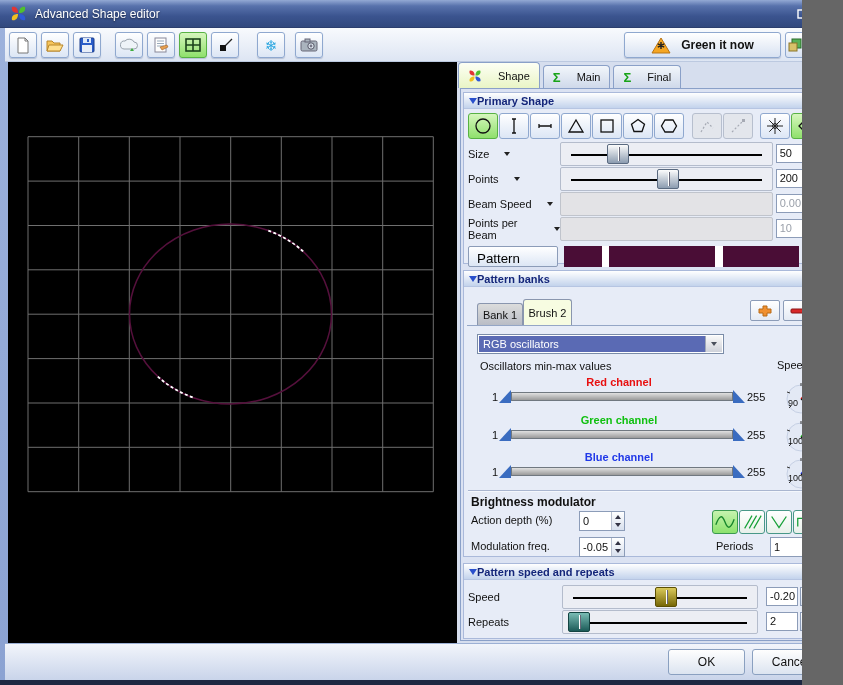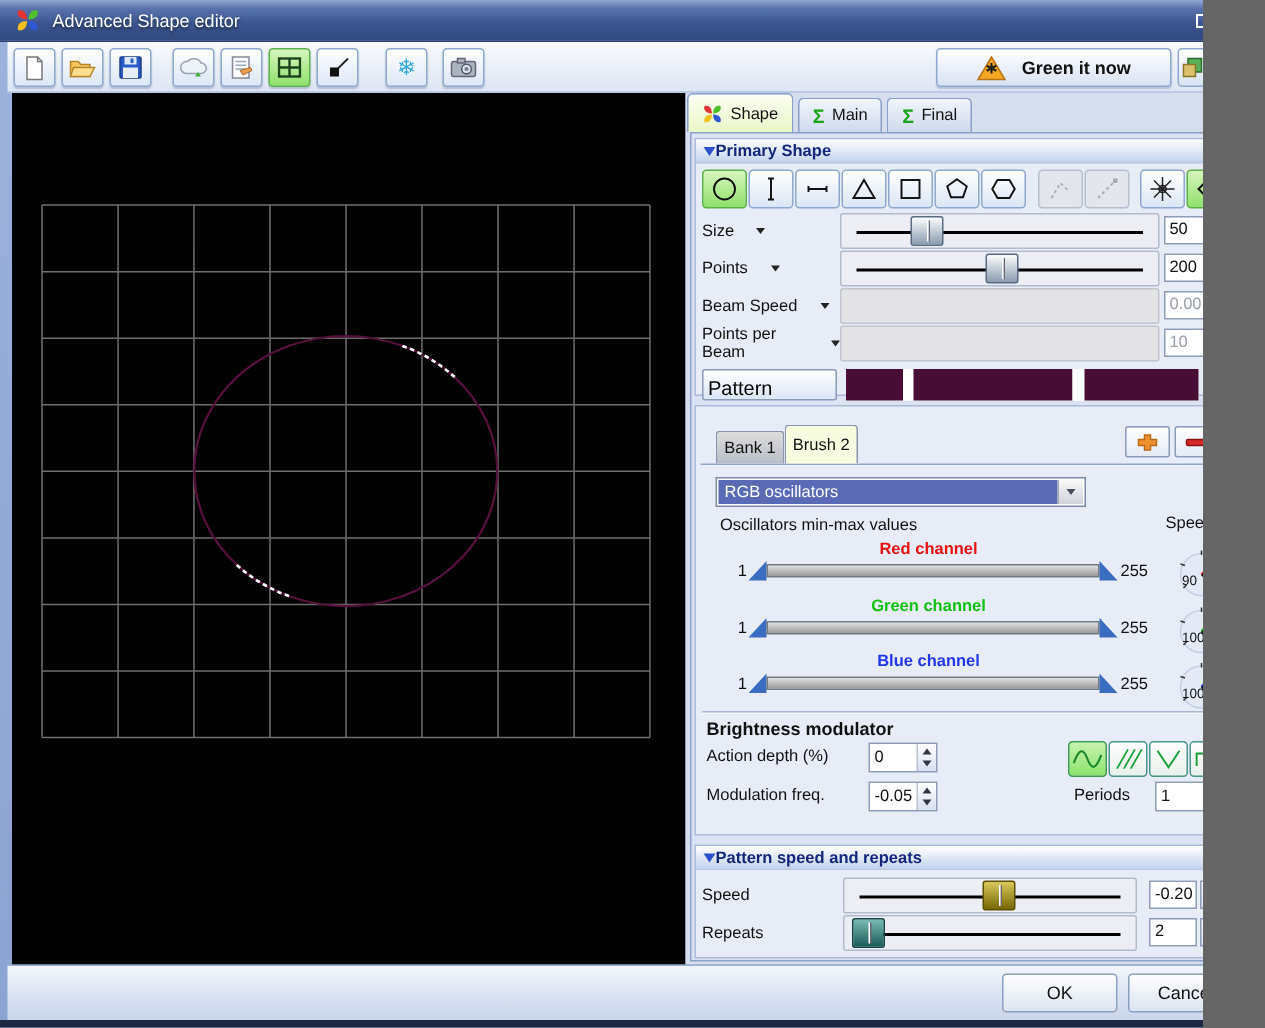--- a/index.html
+++ b/index.html
@@ -43,21 +43,21 @@
     font-size:12px; font-weight:bold;
   }
   .mini-btn{ position:absolute; top:4px; width:20px; height:26px; border:1px solid #8fa8cf; border-radius:3px;
     background:linear-gradient(180deg,#ffffff,#d8e2f2); display:flex; align-items:center; justify-content:center;}
   
   .canvas{ position:absolute; left:8px; top:62px; width:449px; height:581px; background:#000; }
   
   .panel{ position:absolute; left:457px; top:62px; width:379px; height:581px; background:#d6deee; }
   .tabs{ position:absolute; left:1px; top:0; height:26px; display:flex; align-items:flex-end; }
   .tab{
-    display:flex; align-items:center; gap:5px; padding:0 9px; height:23px;
+    display:flex; align-items:center; gap:16px; padding:0 9px; height:23px;
     border:1px solid #8aa0c8; border-bottom:none; border-radius:4px 4px 0 0;
     background:linear-gradient(180deg,#f2f6fb,#cfd9ea); margin-right:3px;
   }
   .tab.active{ height:26px; background:linear-gradient(180deg,#fdfff4,#e9f5c6); }
   .sigma{ color:#17a317; font-weight:bold; font-size:13px; }
   .panel-body{
     position:absolute; left:3px; top:26px; width:372px; height:553px;
     border:1px solid #8aa0c8; background:#dbe2f2;
   }
   .sec{ position:absolute; left:2px; width:360px; border:1px solid #aab9da; background:#e7ecf7; }
@@ -92,21 +92,21 @@
   .thumb.teal{ background:linear-gradient(180deg,#79bcb4,#1c5b58); border-color:#134442; }
   .val{ width:30px; height:19px; margin-left:3px; border:1px solid #8c9cb8; background:#fff; padding:2px 0 0 3px; }
   .val.dis{ color:#9aa0aa; }
   .spin{ width:13px; height:19px; margin-left:2px; border:1px solid #8c9cb8; background:linear-gradient(180deg,#fff,#d8e0ee);
          display:flex; flex-direction:column; align-items:center; justify-content:space-evenly; }
   .up{ width:0;height:0;border-left:3px solid transparent;border-right:3px solid transparent;border-bottom:4px solid #334; }
   .dn{ width:0;height:0;border-left:3px solid transparent;border-right:3px solid transparent;border-top:4px solid #334; }
   
   .pat-row{ display:flex; align-items:center; margin:4px 0 0 4px; height:23px; }
   .pattern-btn{ width:90px; height:21px; border:1px solid #8c9cb8; border-radius:2px;
-    background:linear-gradient(180deg,#ffffff,#dce6f5); text-align:left; padding:3px 0 0 3px; }
+    background:linear-gradient(180deg,#ffffff,#dce6f5); text-align:left; padding:3px 0 0 8px; }
   .pat-bar{ display:flex; margin-left:6px; width:235px; height:21px; background:#fff; }
   .pat-bar .seg{ height:21px; }
   
   .bank-row{ position:relative; height:32px; margin:0 3px; border-bottom:1px solid #94a6c6; }
   .bank-tab{ position:absolute; bottom:0; border:1px solid #8a96ae; border-bottom:none; border-radius:3px 3px 0 0;
     display:flex; align-items:center; justify-content:center; }
   .bank-tab.inactive{ left:10px; width:46px; height:22px; background:linear-gradient(180deg,#dcdcdc,#b9bdc6); }
   .bank-tab.active{ left:56px; width:49px; height:26px; background:#f7fce1; }
   .bank-btn{ position:absolute; top:6px; width:30px; height:21px; border:1px solid #8c9cb8; border-radius:2px;
     background:linear-gradient(180deg,#fff,#e4eaf4); display:flex; align-items:center; justify-content:center; }
@@ -417,20 +417,24 @@
             <div class="seg" style="width: 38px; background: rgb(74, 13, 54);"></div>
             <div class="seg" style="width:7px;background:#fff"></div>
             <div class="seg" style="width: 106px; background: rgb(74, 13, 54);"></div>
             <div class="seg" style="width:8px;background:#fff"></div>
             <div class="seg" style="width: 76px; background: rgb(74, 13, 54);"></div>
           </div>
         </div>
       </div>
 
       <div class="sec" style="top:181px; height:287px;">
+        <div class="sec-head">
+          <span class="tri-down"></span>
+          <span>Pattern banks</span>
+        </div>
         <div style="position:relative; height:271px;">
           <div class="bank-row" style="margin-top:7px">
             <div class="bank-tab inactive">
                 <span>Bank 1</span>
               </div>
             <div class="bank-tab active">
                 <span>Brush 2</span>
               </div>
             <div class="bank-btn" style="left:283px">
               <svg width="16" height="14" viewBox="0 0 16 14">

